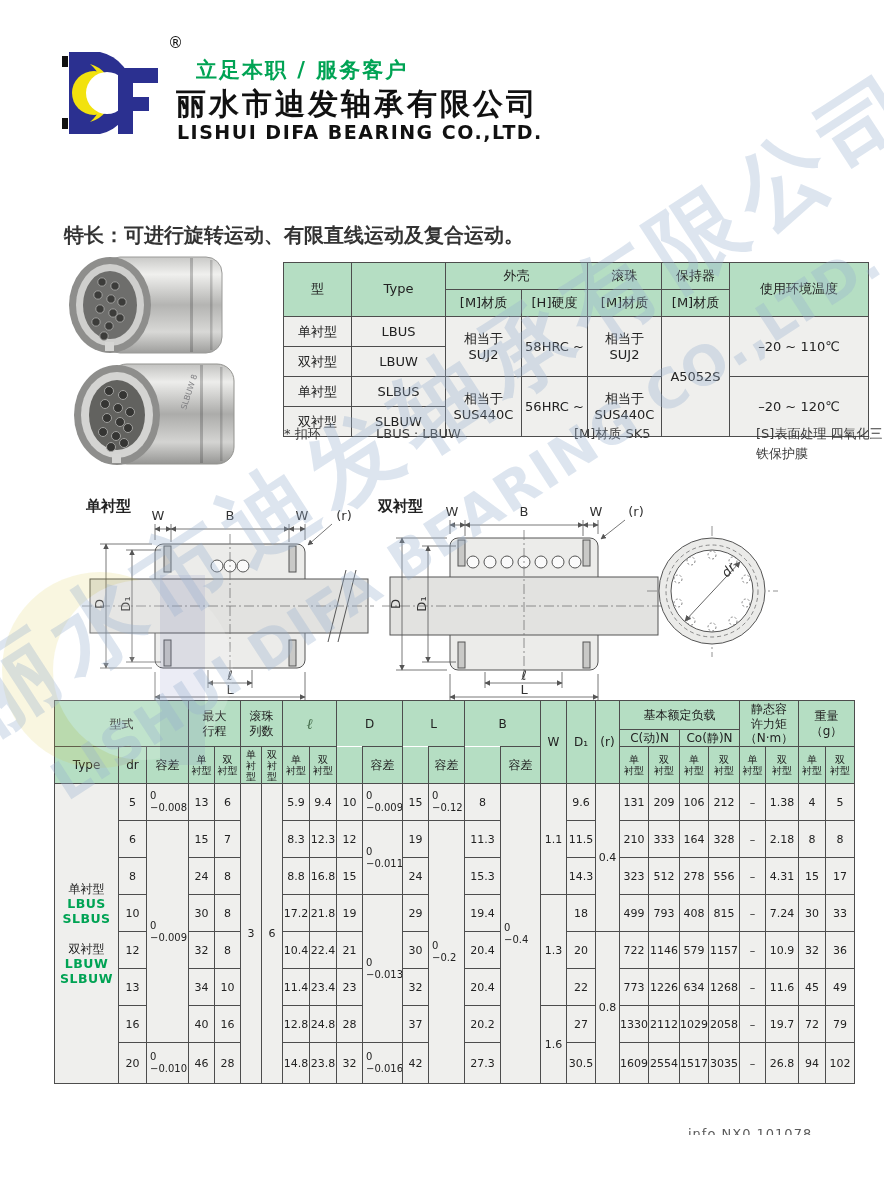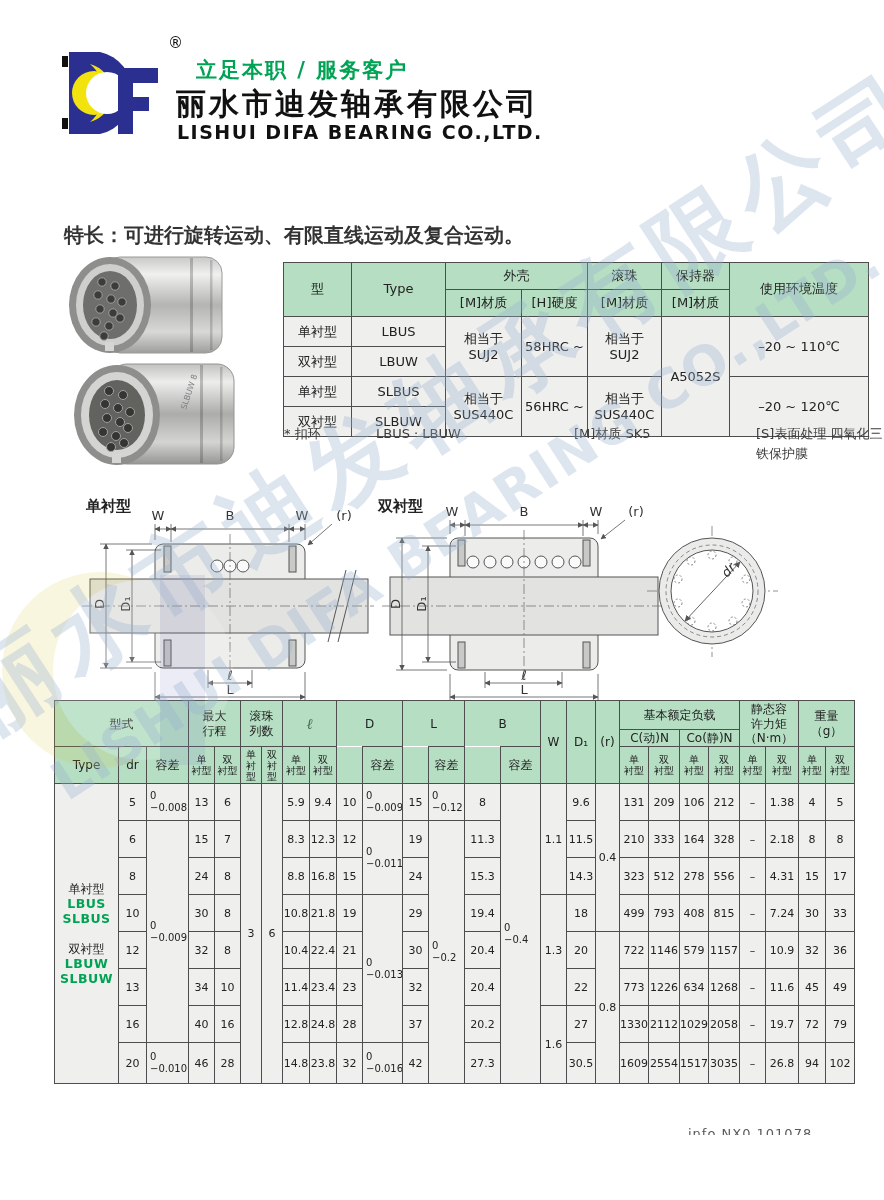--- a/index.html
+++ b/index.html
@@ -532,21 +532,21 @@
           <td>556</td>
           <td>–</td>
           <td>4.31</td>
           <td>15</td>
           <td>17</td>
         </tr>
         <tr>
           <td>10</td>
           <td>30</td>
           <td>8</td>
-          <td>10.8</td>
+          <td>17.2</td>
           <td>21.8</td>
           <td>19</td>
           <td rowspan="4" class="tol">0
 −0.013</td>
           <td>29</td>
           <td>19.4</td>
           <td rowspan="3">1.3</td>
           <td>18</td>
           <td>499</td>
           <td>793</td>

